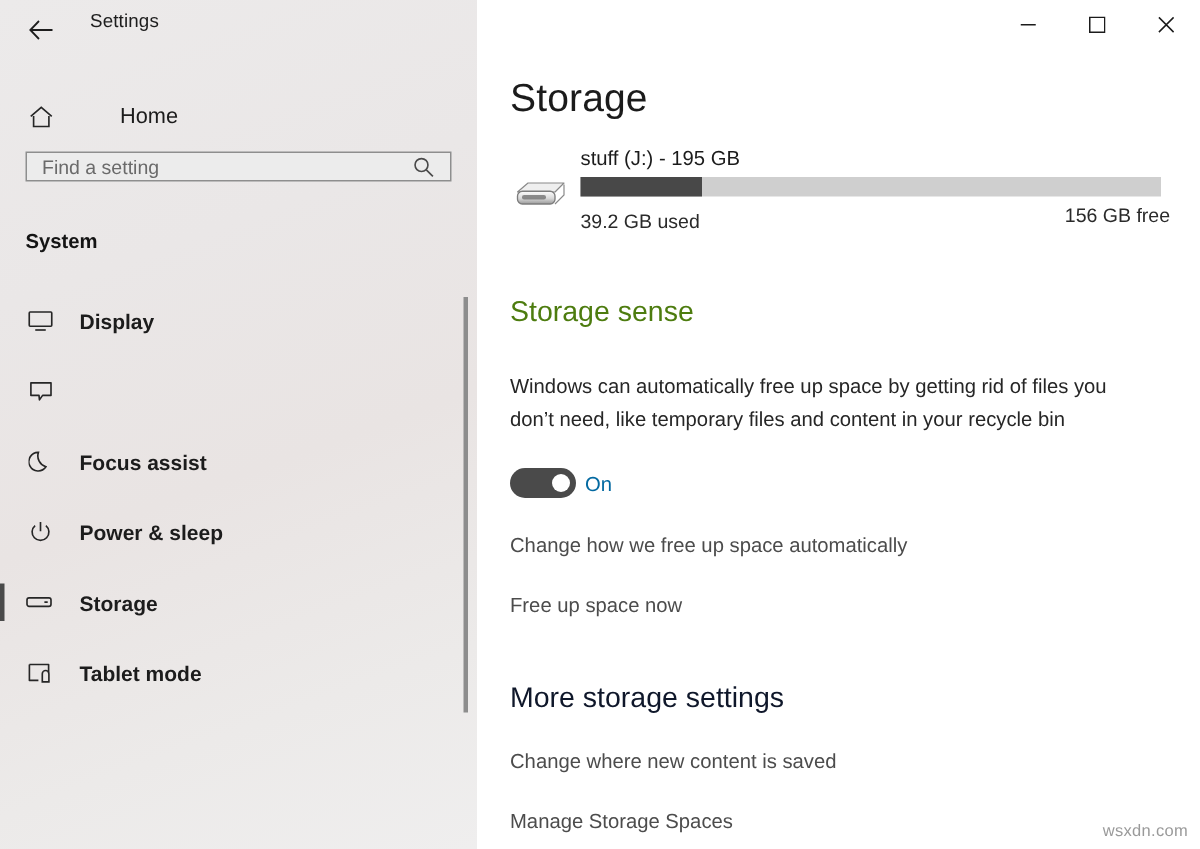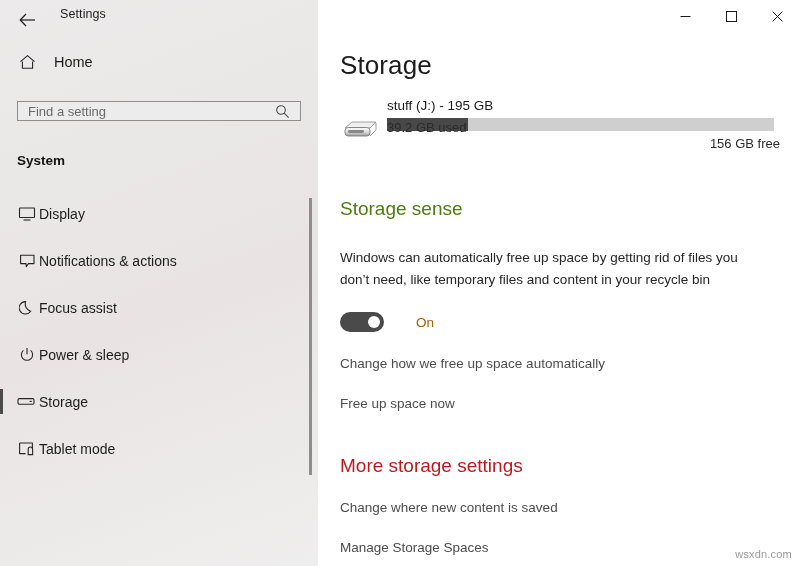--- a/index.html
+++ b/index.html
@@ -51,22 +51,23 @@
     left: 60px; top: 7px;
     font-size: 12.5px;
     color: #1d1d1d;
     letter-spacing: .1px;
   }
 
   #home-item {
     position: absolute;
     left: 0; top: 54px;
     width: 318px; height: 32px;
-    display: flex; align-items: flex-start;
-    cursor: pointer;
+    display: flex; align-items: flex-end;
+    cursor: pointer;
+    gap: 26px;
   }
   #home-item .nav-ic {
     width: 22px; margin-left: 16px;
     display: flex; align-items: center; justify-content: center;
   }
   #home-item .nav-label {
     margin-left: 16px;
     font-size: 14.5px;
     color: #1c1c1c;
   }
@@ -125,23 +126,25 @@
     display: none;
   }
   .nav-item.selected .sel-bar { display: block; }
   .nav-item .nav-ic {
     width: 24px;
     margin-left: 15px;
     display: flex; align-items: center; justify-content: center;
     color: #262626;
   }
   .nav-item .nav-label {
+    margin-left: 14px;
     font-size: 14px;
     color: #1c1c1c;
     white-space: nowrap;
+    font-weight: bold;
   }
 
   #side-scroll-track {
     position: absolute;
     right: 3px; top: 190px;
     width: 8px; height: 376px;
   }
   #side-scroll-thumb {
     position: absolute;
     left: 2px; top: 8px;
@@ -203,21 +206,21 @@
     width: 387px; height: 13px;
     background: #cfcfcf;
     cursor: pointer;
   }
   #drive-bar-fill {
     height: 13px;
     background: #484848;
   }
   #drive-used {
     position: absolute;
-    left: 47px; top: 22px;
+    left: 47px; top: 42px;
     font-size: 13px;
     color: #2a2a2a;
   }
   #drive-free {
     position: absolute;
     right: 0; top: 38px;
     font-size: 13px;
     color: #2a2a2a;
   }
 
@@ -250,42 +253,42 @@
     cursor: pointer;
   }
   #ss-toggle .knob {
     position: absolute;
     right: 4px; top: 4px;
     width: 12px; height: 12px;
     border-radius: 50%;
     background: #ffffff;
   }
   #ss-toggle-label {
-    margin-left: 32px;
+    margin-left: 6px;
     font-size: 13.5px;
-    color: #a16207;
+    color: #0369a1;
   }
 
   .link {
     position: absolute;
     left: 22px;
     font-size: 13.5px;
     color: #4c4c4c;
     cursor: pointer;
     text-decoration: none;
   }
   #link-change-auto { top: 356px; }
   #link-free-now { top: 396px; }
 
   #more-title {
     position: absolute;
     left: 22px; top: 455px;
     font-size: 19px;
     font-weight: 400;
-    color: #b91c1c;
+    color: #0f172a;
   }
   #link-change-where { top: 500px; }
   #link-manage-spaces { top: 540px; }
 
   #watermark {
     position: absolute;
     right: 8px; bottom: 6px;
     font-size: 11px;
     color: #9a9a9a;
     letter-spacing: .2px;
@@ -346,21 +349,20 @@
       </div>
 
 
       <div class="nav-item">
 
         <span class="nav-ic">
           <svg width="17" height="16" viewBox="0 0 17 16">
             <path d="M1.6 2.2 H15 V10.6 H9.4 L7.3 13.6 L7 10.6 H1.6 Z" fill="none" stroke="#262626" stroke-width="1.1" stroke-linejoin="round"></path>
           </svg>
         </span>
-        <span class="nav-label">Notifications &amp; actions</span>
       </div>
 
       <div class="nav-item">
 
         <span class="nav-ic">
           <svg width="16" height="16" viewBox="0 0 16 16">
             <path d="M11.6 11.2 A6.2 6.2 0 1 1 6.6 1.6 A7.6 7.6 0 0 0 11.6 11.2 Z" fill="none" stroke="#262626" stroke-width="1.1"></path>
           </svg>
         </span>
         <span class="nav-label">Focus assist</span>

